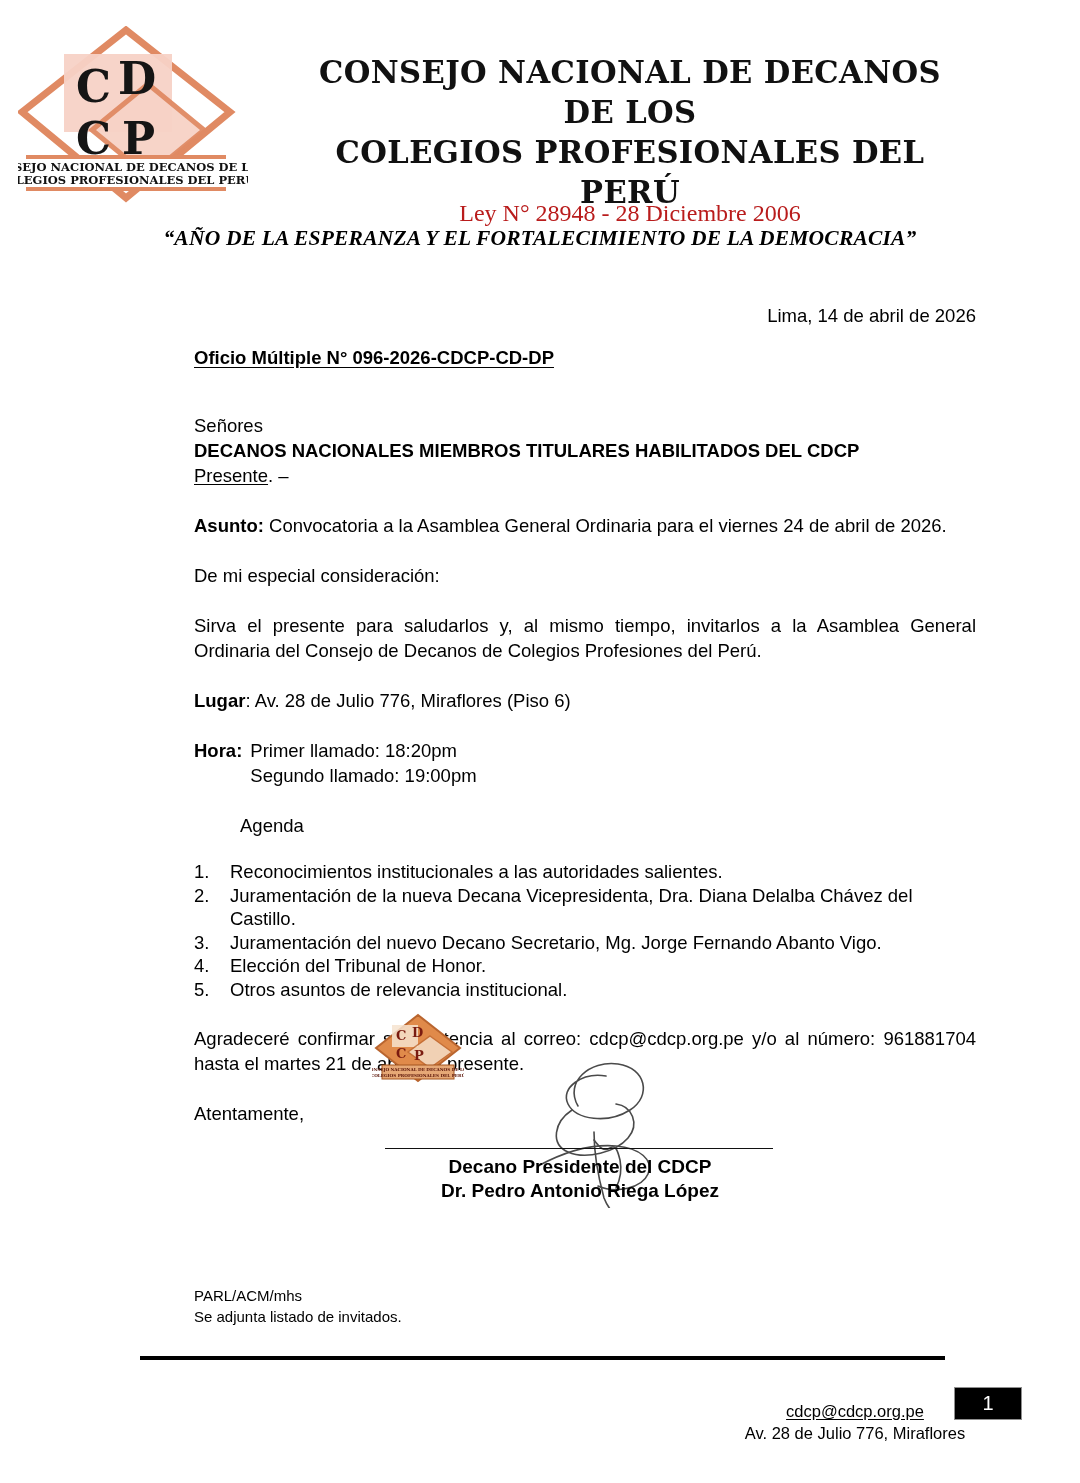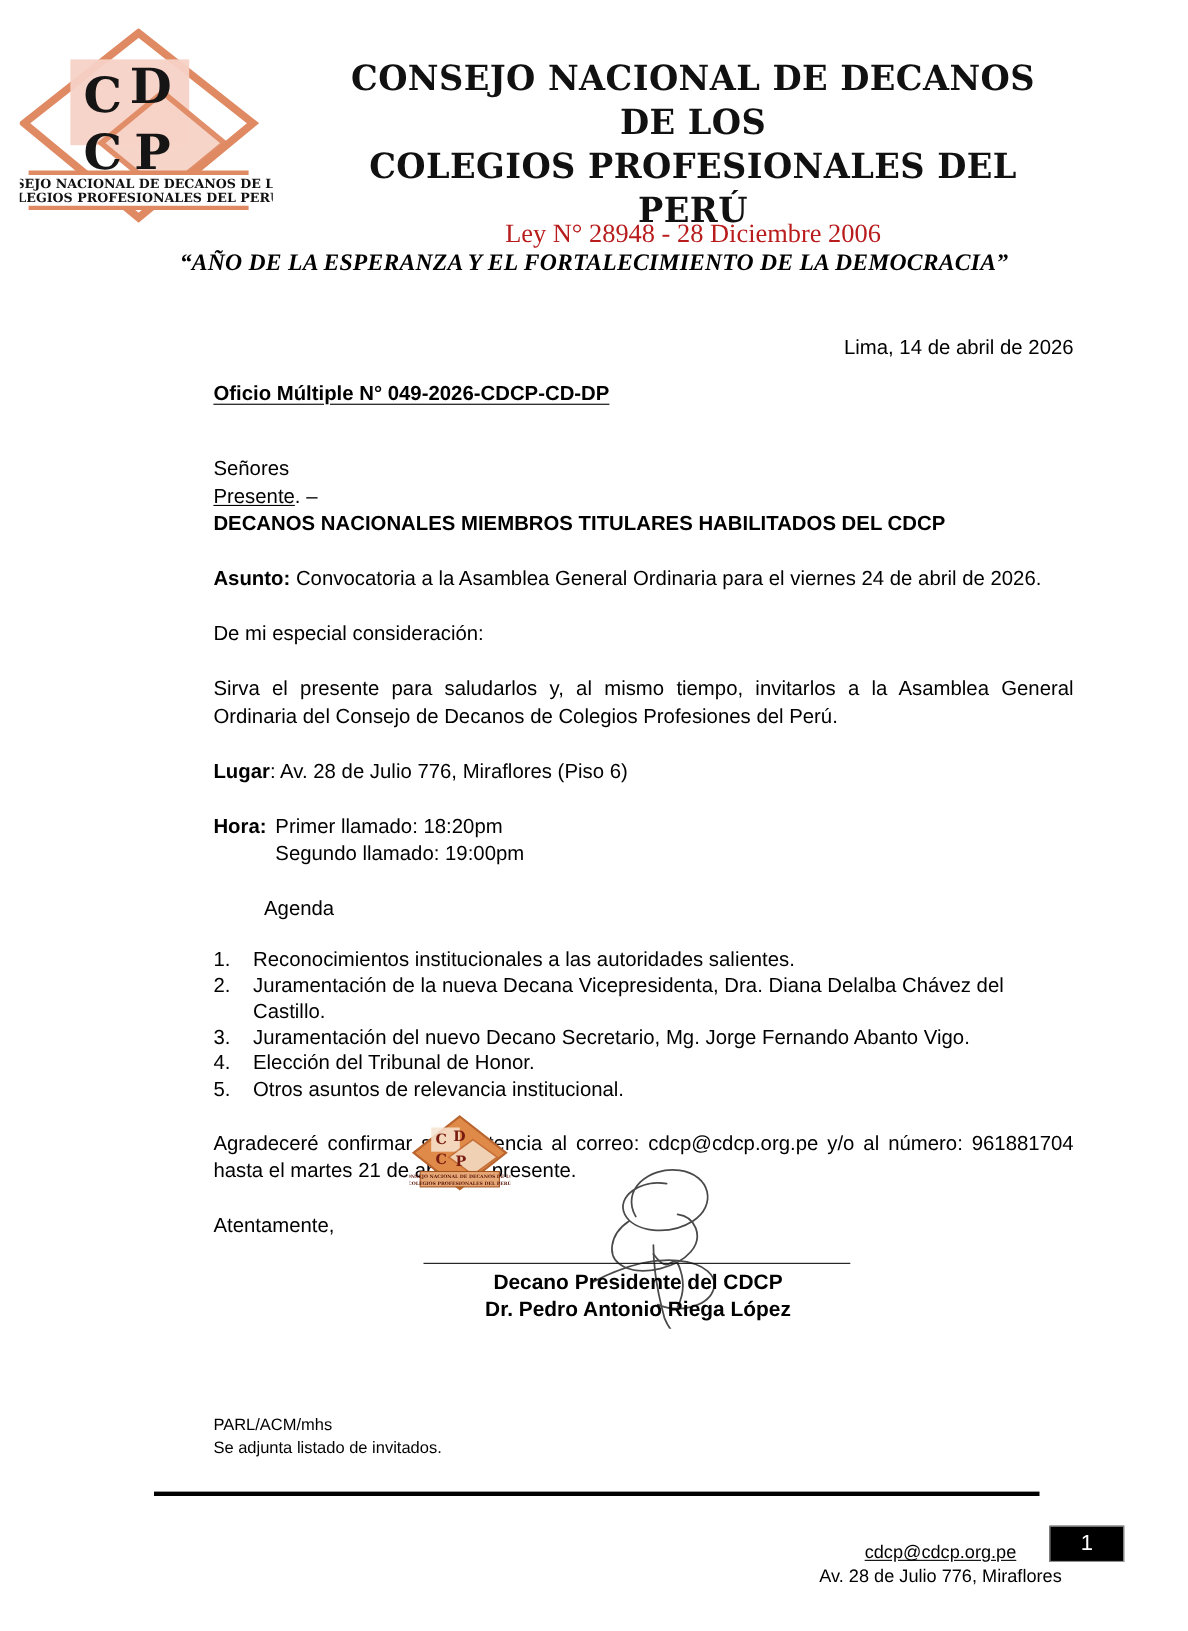--- a/index.html
+++ b/index.html
@@ -237,27 +237,27 @@
       <span class="line2">COLEGIOS PROFESIONALES DEL PERÚ</span>
     </div>
 
     <div class="org-law">Ley N° 28948  -  28 Diciembre 2006</div>
   </div>
 
   <div class="slogan">“AÑO DE LA ESPERANZA Y EL FORTALECIMIENTO DE LA DEMOCRACIA”</div>
 
   <div class="dateline">Lima, 14 de abril de 2026</div>
 
-  <div class="oficio">Oficio Múltiple N° 049-2026-CDCP-CD-DP</div>
+  <div class="oficio">Oficio Múltiple N° 096-2026-CDCP-CD-DP</div>
 
   <div class="body-block">
 
     <div class="p">Señores</div>
+    <div class="p addressee">DECANOS NACIONALES MIEMBROS TITULARES HABILITADOS DEL CDCP</div>
     <div class="p"><span class="u">Presente</span><span>. –</span></div>
-    <div class="p addressee">DECANOS NACIONALES MIEMBROS TITULARES HABILITADOS DEL CDCP</div>
 
     <div class="gap-md"></div>
 
     <div class="p"><span class="bold">Asunto:</span><span> Convocatoria a la Asamblea General Ordinaria para el viernes 24 de abril de 2026.</span></div>
 
     <div class="gap-md"></div>
 
     <div class="p">De mi especial consideración:</div>
 
     <div class="gap-md"></div>

